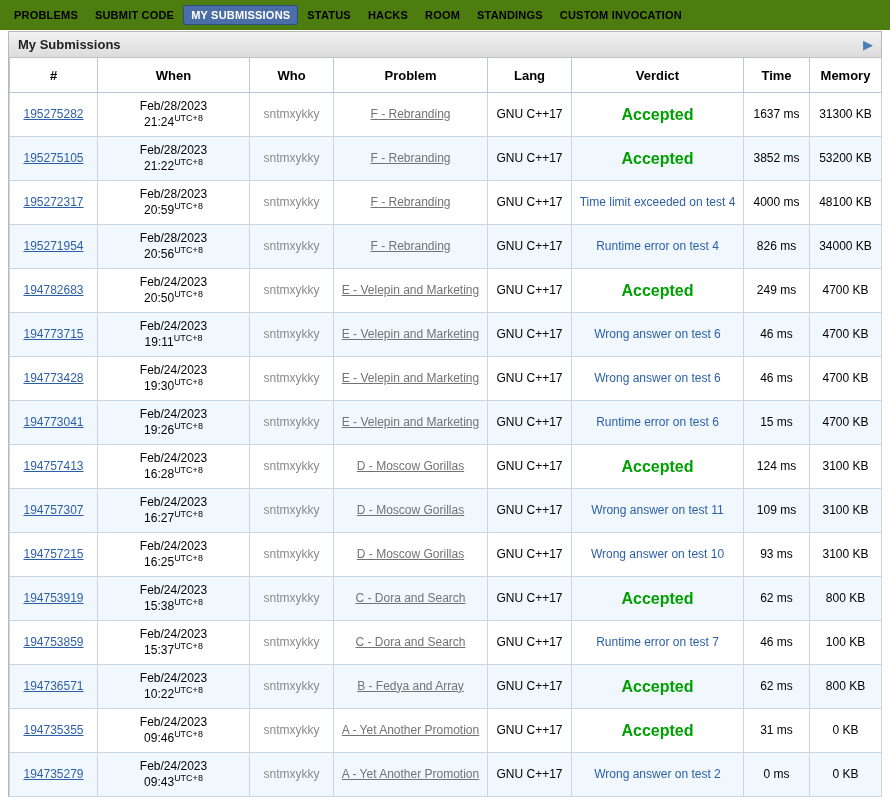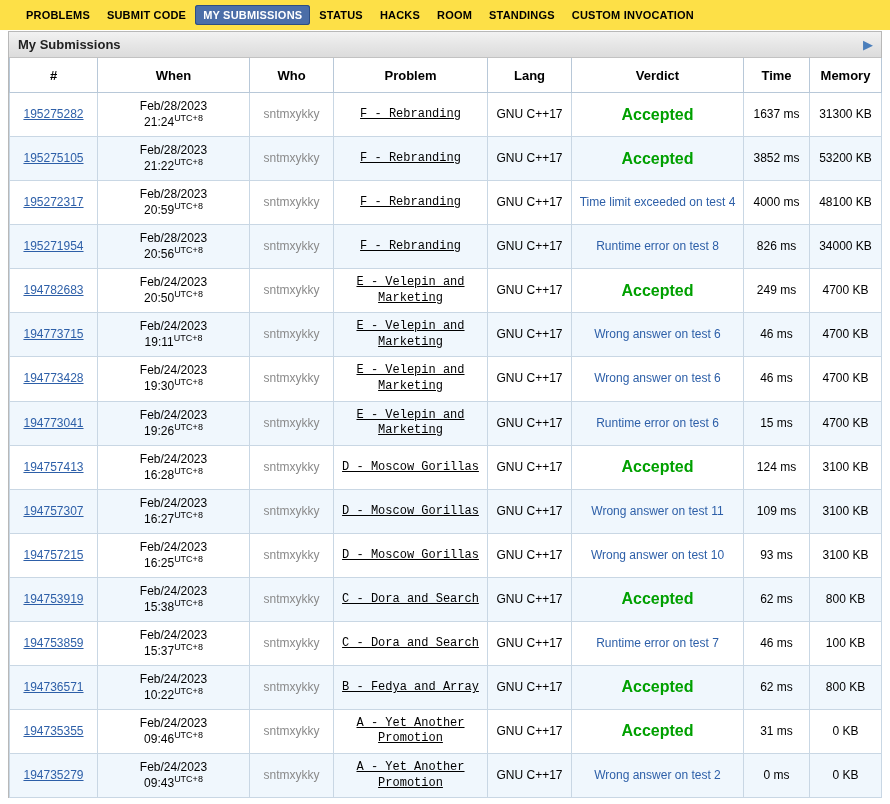--- a/index.html
+++ b/index.html
@@ -13,23 +13,23 @@
     height: 804px;
     overflow: hidden;
     color: #000000;
   }
 
   
   .nav-bar {
     height: 31px;
     display: flex;
     align-items: center;
-    padding-left: 18px;
+    padding-left: 6px;
     box-sizing: border-box;
-    background: #fde047;
+    background: #4d7c0f;
     border-bottom: 1px solid #ffffff;
   }
   .nav-item {
     font-size: 11px;
     font-weight: bold;
     color: #000000;
     letter-spacing: 0.2px;
     padding: 4px 8px;
     margin-right: 1px;
     text-transform: uppercase;
@@ -119,27 +119,26 @@
     text-decoration: underline;
     cursor: pointer;
     font-size: 12px;
   }
   .who {
     color: #8a8a8a;
     font-size: 12px;
     text-align: right;
   }
   .prob-link {
-    color: #000000;
+    color: #737373;
     text-decoration: underline;
     cursor: pointer;
     font-size: 12px;
     display: inline-block;
     line-height: 1.3;
-    font-family: Liberation Mono, monospace;
   }
   .when-date { display: block; }
   .when-time { white-space: nowrap; margin-top: 20px; }
   .when-tz {
     font-size: 9px;
     vertical-align: super;
     line-height: 1;
   }
   .lang {
     font-size: 12px;
@@ -233,21 +232,21 @@
           <td><span class="verdict-other">Time limit exceeded on test 4</span></td>
           <td class="time-cell">4000 ms</td>
           <td class="mem-cell">48100 KB</td>
         </tr>
         <tr class="alt">
           <td><span class="sub-link">195271954</span></td>
           <td><span class="when-date">Feb/28/2023</span><span class="when-time">20:56</span><sup class="when-tz">UTC+8</sup></td>
           <td><span class="who">sntmxykky</span></td>
           <td><span class="prob-link">F - Rebranding</span></td>
           <td><span class="lang">GNU C++17</span></td>
-          <td><span class="verdict-other">Runtime error on test 8</span></td>
+          <td><span class="verdict-other">Runtime error on test 4</span></td>
           <td class="time-cell">826 ms</td>
           <td class="mem-cell">34000 KB</td>
         </tr>
         <tr class="">
           <td><span class="sub-link">194782683</span></td>
           <td><span class="when-date">Feb/24/2023</span><span class="when-time">20:50</span><sup class="when-tz">UTC+8</sup></td>
           <td><span class="who">sntmxykky</span></td>
           <td><span class="prob-link">E - Velepin and Marketing</span></td>
           <td><span class="lang">GNU C++17</span></td>
           <td><span class="verdict-accepted">Accepted</span></td>

